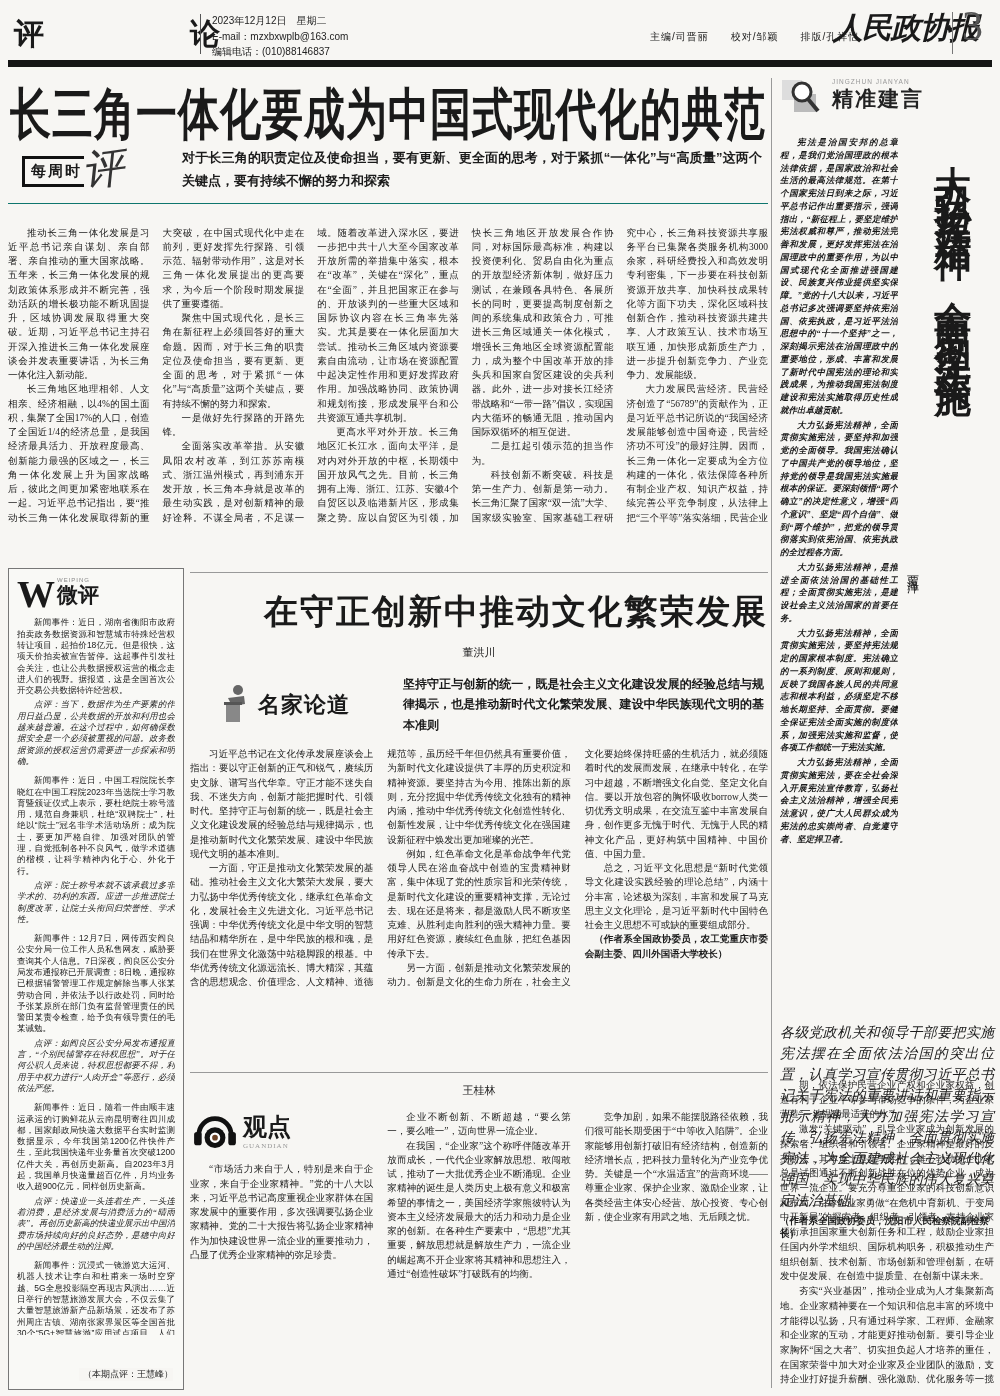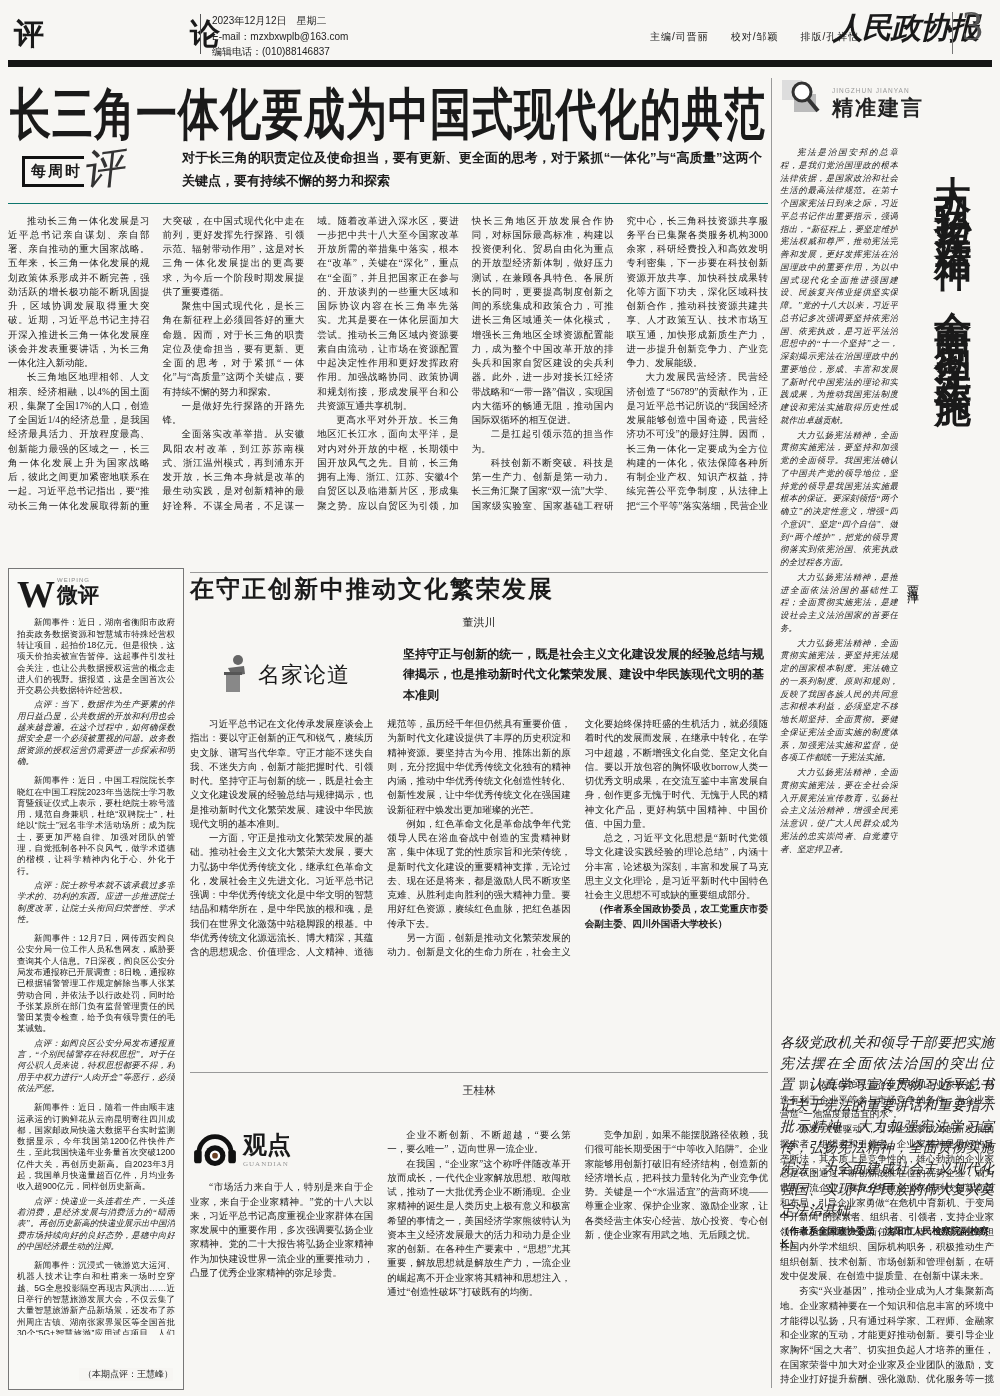--- a/index.html
+++ b/index.html
@@ -19,60 +19,60 @@
   .main-right-divider{left:771px;top:78px;width:1px;height:1310px;background:#999;}
   
   .lead{left:8px;top:78px;width:760px;}
   .lead-title{font-size:41px;font-weight:900;text-align:center;white-space:nowrap;letter-spacing:1px;transform:scaleY(1.35);transform-origin:top;font-family:"Liberation Sans",sans-serif;}
   .lead-byline{text-align:center;font-size:12px;margin-top:32px;}
   .lead-lede-row{display:flex;align-items:center;margin-top:14px;border-bottom:1px solid #0f766e;padding-bottom:10px;}
   .mzsp{width:160px;flex:0 0 160px;display:flex;align-items:flex-end;padding-left:14px;}
   .mzsp-box{border:3px solid #111;border-right:none;padding:3px 2px 3px 6px;font-size:15px;font-weight:bold;letter-spacing:2px;}
   .mzsp-ping{font-size:42px;font-family:"Liberation Serif",serif;font-style:italic;color:#333;margin-left:-2px;transform:rotate(-8deg);line-height:.8;}
   .lead-lede{font-size:13px;font-weight:bold;line-height:1.75;text-align:justify;flex:1;padding-right:6px;}
-  .lead-body{margin-top:10px;height:302px;column-count:5;column-gap:13px;font-size:9.5px;line-height:1.5;text-align:justify;overflow:hidden;font-family:"Liberation Serif",serif;}
+  .lead-body{margin-top:22px;height:302px;column-count:5;column-gap:13px;font-size:9.5px;line-height:1.5;text-align:justify;overflow:hidden;font-family:"Liberation Serif",serif;}
   .lead-body p{text-indent:2em;}
   
   .weiping{left:8px;top:568px;width:158px;height:800px;border:1px solid #777;padding:10px 8px;background:rgba(255,255,255,.3);}
   .wp-logo{display:flex;align-items:flex-end;margin-bottom:8px;position:relative;}
   .wp-w{font-size:38px;font-family:"Liberation Serif",serif;font-weight:bold;line-height:.8;}
   .wp-cn{font-size:21px;font-weight:bold;margin-left:2px;}
   .wp-en{position:absolute;left:40px;top:-2px;font-size:6px;color:#888;letter-spacing:1px;}
   .wp-body{height:718px;overflow:hidden;font-size:8.5px;line-height:1.33;text-align:justify;}
   .wp-body p{text-indent:2em;margin-bottom:3px;}
   .wp-body p.event{font-family:"Liberation Sans",sans-serif;}
   .wp-body p.comment{font-family:"Liberation Serif",serif;font-style:italic;margin-bottom:8px;}
   .wp-footer{position:absolute;bottom:8px;right:10px;font-size:9px;background:#f7f6f3;padding-left:4px;}
   
   .mingjia{left:190px;top:572px;width:578px;border-top:1px solid #999;}
-  .sec-title{text-align:left;font-size:24px;font-weight:800;font-family:"Liberation Serif",serif;letter-spacing:2px;}
+  .sec-title{text-align:right;font-size:34px;font-weight:800;font-family:"Liberation Serif",serif;margin-top:16px;letter-spacing:2px;}
   .sec-byline{text-align:center;font-size:11px;margin-top:10px;font-family:"Liberation Serif",serif;}
   .mj-lede-row{display:flex;align-items:center;margin-top:14px;}
   .mj-logo{flex:0 0 185px;display:flex;align-items:center;padding-left:28px;}
-  .mj-logo-cn{font-size:22px;font-weight:400;letter-spacing:1px;margin-left:6px;}
+  .mj-logo-cn{font-size:22px;font-weight:700;letter-spacing:1px;margin-left:6px;}
   .mj-lede{flex:1;font-size:12px;font-weight:bold;line-height:1.7;text-align:justify;padding-right:4px;}
   .mj-body{margin-top:12px;height:330px;column-count:3;column-gap:14px;font-size:9.5px;line-height:1.5;text-align:justify;overflow:hidden;font-family:"Liberation Serif",serif;}
   .mj-body p{text-indent:2em;}
   .mj-body p.attr{font-weight:bold;text-indent:1em;font-family:"Liberation Sans",sans-serif;}
   
   .guandian{left:190px;top:1072px;width:578px;border-top:1px solid #999;height:316px;overflow:hidden;}
-  .gd-body{margin-top:30px;display:grid;grid-template-columns:1fr 1fr 1fr;gap:14px;height:208px;overflow:hidden;font-size:9.5px;line-height:1.5;text-align:justify;font-family:"Liberation Serif",serif;}
+  .gd-body{margin-top:12px;display:grid;grid-template-columns:1fr 1fr 1fr;gap:14px;height:208px;overflow:hidden;font-size:9.5px;line-height:1.5;text-align:justify;font-family:"Liberation Serif",serif;}
   .gd-body p{text-indent:2em;}
   .gd-logo{display:flex;align-items:center;margin:2px 0 8px 2px;}
   .gd-logo-cn{font-size:24px;font-weight:900;line-height:1;}
   .gd-logo-en{font-size:7px;color:#999;letter-spacing:1px;display:block;margin-top:2px;}
   
   .jingzhun{left:780px;top:78px;width:214px;height:988px;}
-  .jz-logo{display:flex;align-items:flex-end;margin-bottom:24px;}
+  .jz-logo{display:flex;align-items:flex-start;margin-bottom:14px;}
   .jz-logo-txt{margin-left:8px;}
   .jz-logo-en{font-size:6.5px;color:#999;letter-spacing:1px;display:block;}
   .jz-logo-cn{font-size:21px;font-weight:900;letter-spacing:2px;color:#222;}
   .jz-row{display:flex;}
   .jz-body{width:118px;flex:0 0 118px;height:810px;overflow:hidden;font-size:8.5px;line-height:1.5;text-align:justify;font-family:"Liberation Serif",serif;font-style:italic;}
-  .jz-body p{text-indent:2em;margin-bottom:2px;}
+  .jz-body p{text-indent:2em;margin-bottom:2px;font-weight:bold;}
   .jz-author{writing-mode:vertical-rl;font-size:12px;font-family:"Liberation Serif",serif;padding-top:430px;margin-left:6px;letter-spacing:3px;color:#222;}
   .jz-vtitle{writing-mode:vertical-rl;font-size:37px;font-weight:900;font-family:"Liberation Serif",serif;height:880px;letter-spacing:11px;margin-left:8px;line-height:1.25;}
   .jz-close{margin-top:6px;font-size:14px;line-height:1.5;text-align:justify;font-family:"Liberation Serif",serif;font-style:italic;}
   .jz-attr{font-size:9.5px;font-weight:bold;margin-top:4px;}
   
   .gd-cont{left:780px;top:1078px;width:214px;height:310px;overflow:hidden;font-size:9.5px;line-height:1.55;text-align:justify;font-family:"Liberation Serif",serif;}
   .gd-cont p{text-indent:2em;}
   .icon{display:inline-block;}
 </style>
 </head>

